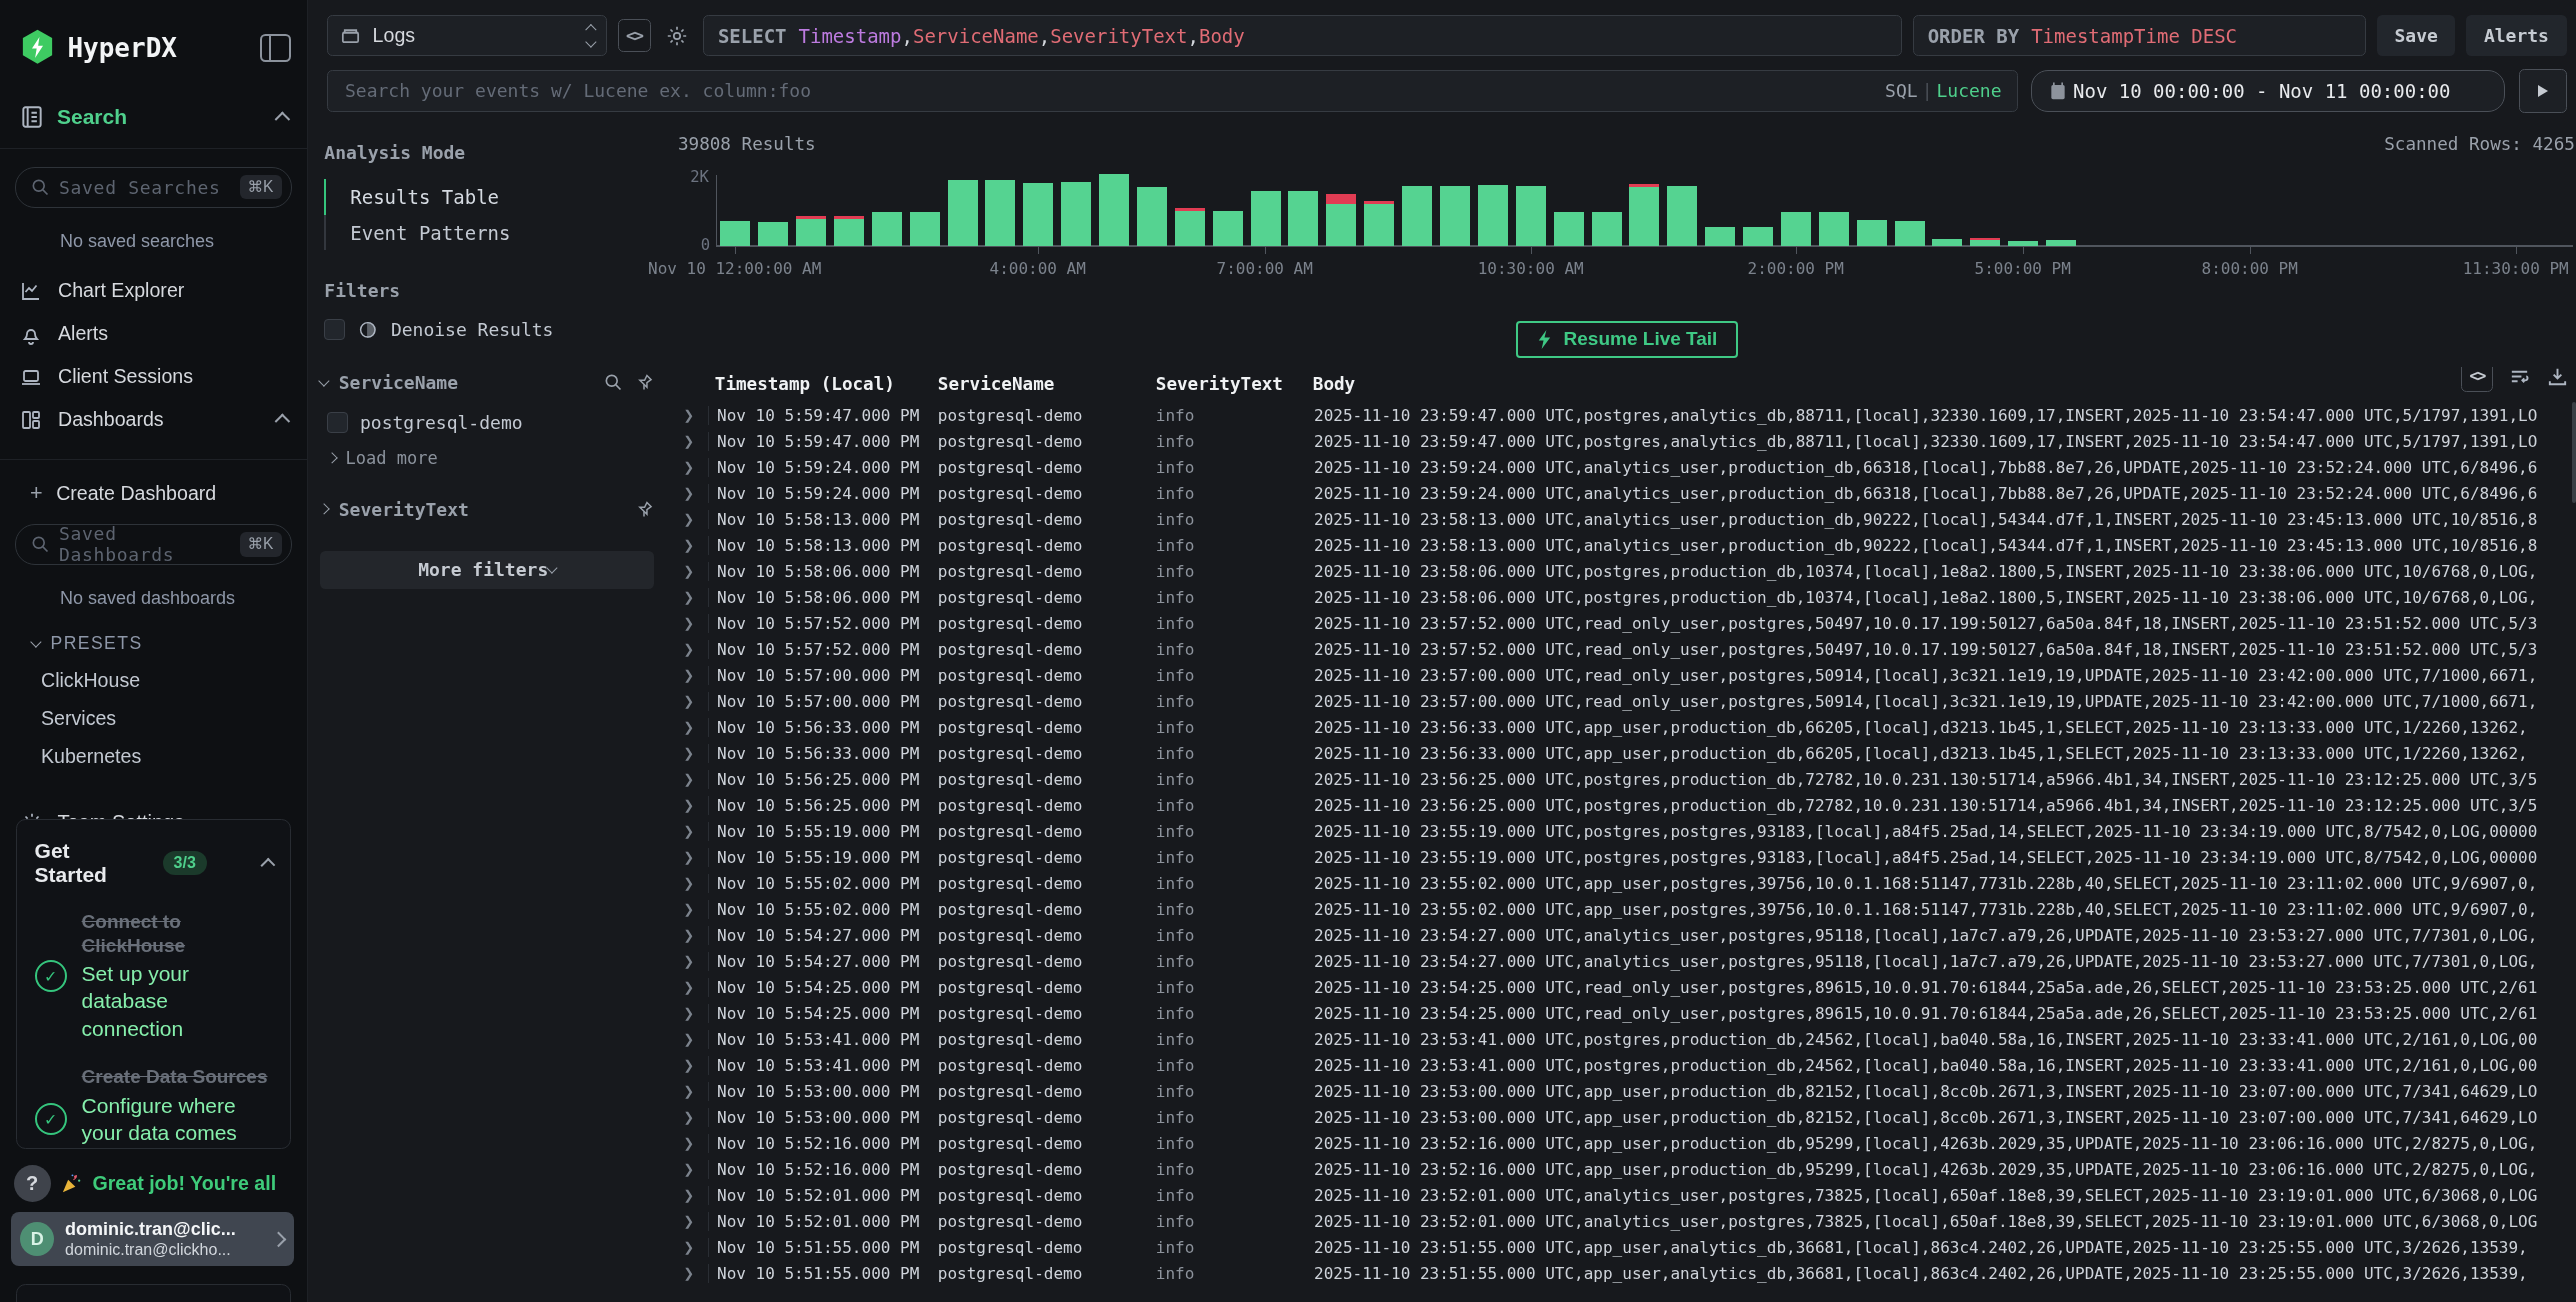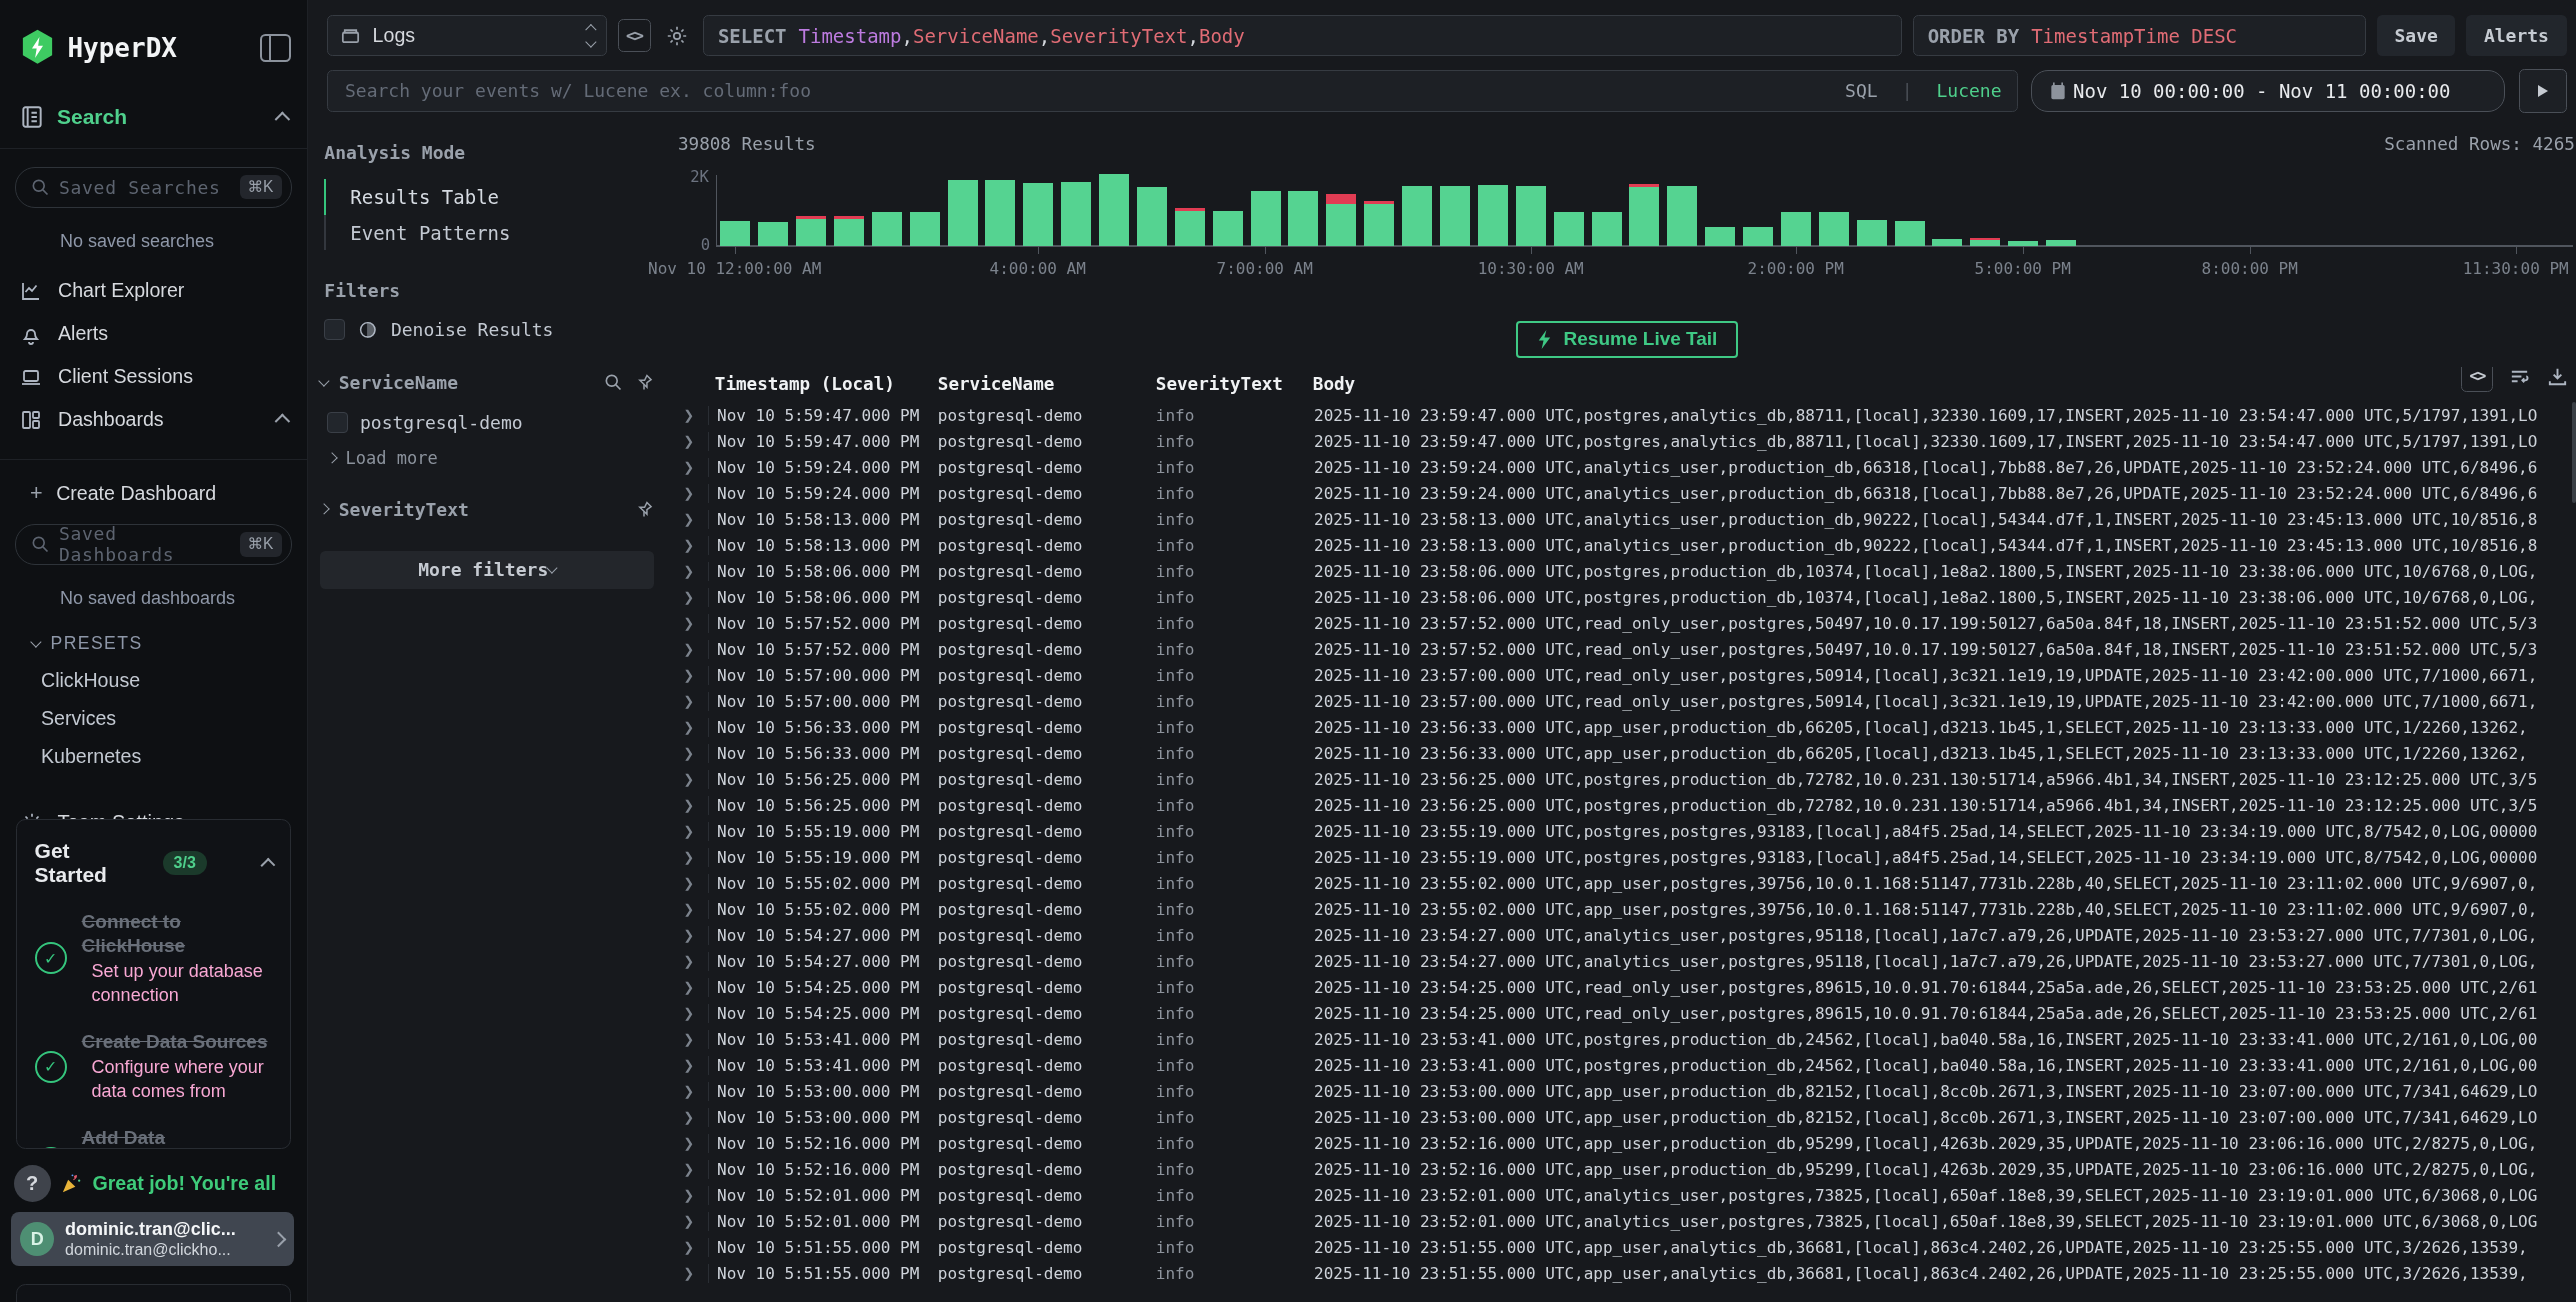--- a/index.html
+++ b/index.html
@@ -32,21 +32,21 @@
   .gs-card{position:absolute;left:16px;right:16px;top:819px;height:330px;border:1.4px solid #282c32;
            border-radius:9.5px;background:#101216;box-sizing:border-box;padding:19px 17.6px;overflow:hidden;}
   .gs-head{display:flex;align-items:center;gap:28px;}
   .gs-title{font-weight:bold;font-size:21px;color:#e8eaed;}
   .gs-badge{background:#1b3a2b;color:#4fd08c;font-weight:bold;font-size:16px;border-radius:676px;padding:3.4px 10.8px;}
   .gs-head .grow{flex:1;}
   .gs-item{display:flex;gap:15px;margin-top:23px;align-items:center;}
   .gs-check{width:28px;height:28px;border-radius:50%;border:2px solid #35c57d;color:#35c57d;flex:0 0 auto;
             display:flex;align-items:center;justify-content:center;font-size:16px;}
   .gs-item-title{color:#696f79;font-weight:bold;font-size:19px;text-decoration:line-through;line-height:1.25;}
-  .gs-item-desc{color:#f9a8d4;font-size:18px;line-height:1.3;margin-top:2.7px;margin-left:10px;}
+  .gs-item-desc{color:#86efac;font-size:21px;line-height:1.3;margin-top:2.7px;}
   .help-row{position:absolute;left:13.5px;top:1165px;display:flex;align-items:center;gap:9.5px;width:284px;overflow:hidden;}
   .help-btn{width:37px;height:37px;border-radius:50%;background:#3f434b;color:#d6d9de;font-size:20px;font-weight:bold;
             display:flex;align-items:center;justify-content:center;flex:0 0 auto;}
   .celebrate{color:#3ecb7a;font-weight:bold;font-size:19.6px;white-space:nowrap;}
   .user-chip{position:absolute;left:10.8px;right:13.5px;top:1212px;height:54px;background:#404650;border-radius:8px;
              display:flex;align-items:center;gap:10.8px;padding:0 9.5px;box-sizing:border-box;}
   .avatar{width:34px;height:34px;border-radius:50%;background:#4e8f73;color:#d9f3e6;font-weight:bold;font-size:18px;
           display:flex;align-items:center;justify-content:center;flex:0 0 auto;}
   .user-lines{flex:1;overflow:hidden;}
   .user-name{color:#f4f6f8;font-weight:bold;font-size:18px;white-space:nowrap;}
@@ -75,21 +75,21 @@
   .qbox .kw{color:#9aa1ab;font-weight:bold;margin-right:12px;}
   .q-select{flex:1;min-width:0;}
   .q-order{width:453px;}
   .tok-purple{color:#bd7be0;}
   .tok-red{color:#e06c75;}
   .tok-plain{color:#d4d8de;}
   .topbtn{height:41px;border:1.4px solid #4a4f57;border-radius:5.4px;background:#22262c;color:#c6cbd2;font-weight:bold;
           font-size:18px;display:flex;align-items:center;justify-content:center;padding:0 17.6px;font-family:"DejaVu Sans Mono",monospace;}
   .row2{display:flex;align-items:center;gap:13.5px;margin:13.5px 9.5px 0 19px;height:42px;}
   .search-wrap{flex:1;height:42px;border:1.4px solid #363b42;border-radius:5.4px;background:#1d2025;display:flex;
-               align-items:center;padding:0 15px;box-sizing:border-box;gap:24px;}
+               align-items:center;padding:0 15px;box-sizing:border-box;gap:4px;}
   .search-wrap input{flex:1;background:transparent;border:none;outline:none;color:#ced3da;
                      font-family:"DejaVu Sans Mono",monospace;font-size:18px;min-width:0;}
   .search-wrap input::placeholder{color:#646b77;}
   .lang-sql{color:#9aa1ab;font-size:18px;}
   .lang-sep{color:#4a4f57;font-size:18px;}
   .lang-lucene{color:#4fd08c;font-size:18px;}
   .datebox{width:474px;height:42px;border:1.4px solid #4a4f57;border-radius:17px;background:#1d2025;display:flex;
            align-items:center;gap:5px;padding:0 16px;box-sizing:border-box;color:#e8eaed;font-size:19px;white-space:nowrap;}
   .live-btn{width:46px;height:42px;border:1.4px solid #4a4f57;border-radius:5.4px;background:#1d2025;display:flex;
             align-items:center;justify-content:center;}

